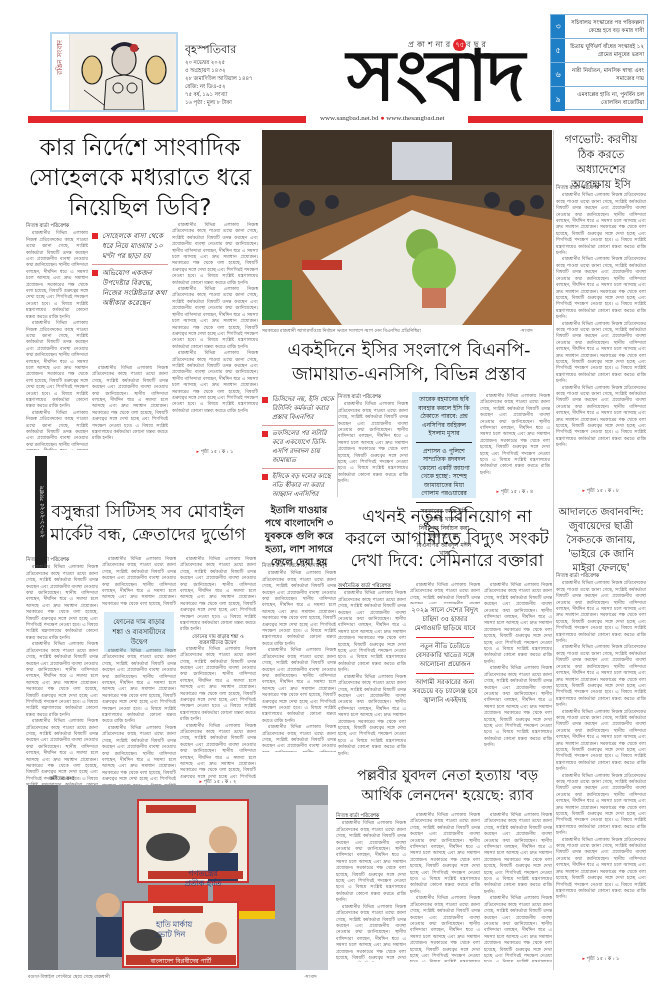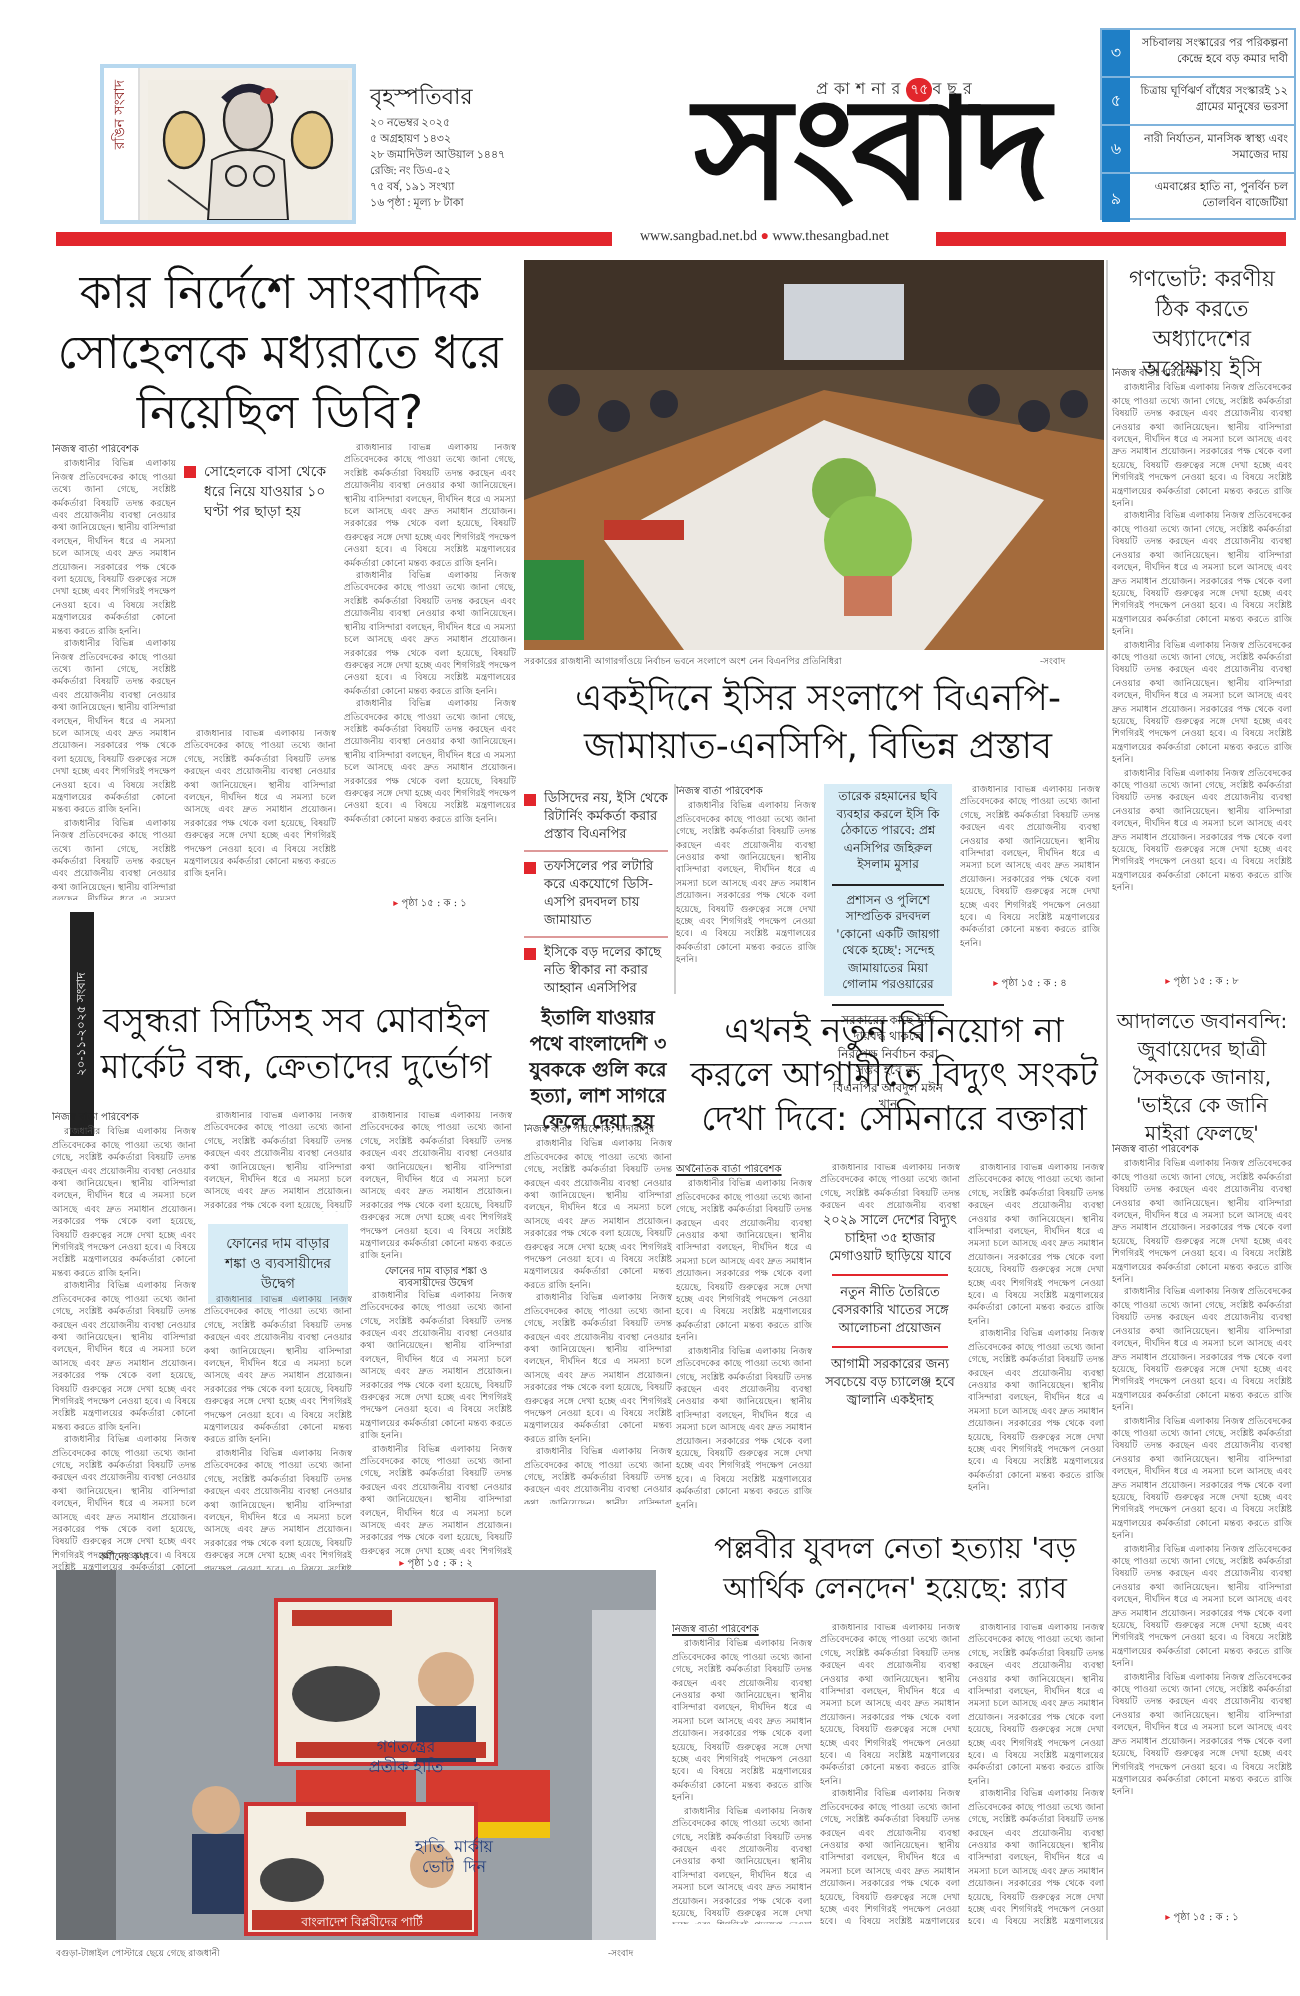--- a/index.html
+++ b/index.html
@@ -25,21 +25,21 @@
   .redbar { height: 7px; background: #e2262c; }
   .url-line { left: 320px; top: 114px; font-size: 7px; color: #333; font-family: "Liberation Serif", serif; }
   .url-line .dot { color: #e2262c; }
 
   
   .h-main { font-family: "DejaVu Sans", sans-serif; color: #111; text-align: center; }
   .col-text { font-size: 4.5px; line-height: 6.4px; color: #555; text-align: justify; overflow: hidden; }
   .col-text p { text-indent: 6px; }
   .byline { font-size: 5px; color: #222; margin-bottom: 2px; }
   .bullet-list { font-size: 7px; line-height: 10px; color: #222; }
-  .bullet-item { display: flex; gap: 4px; padding: 3px 0; border-bottom: 1px solid #d99; }
+  .bullet-item { display: flex; gap: 4px; padding: 3px 0; border-bottom: 1px solid #d99; font-style: italic; }
   .bullet-item:last-child { border-bottom: none; }
   .bullet-sq { width: 6px; height: 6px; background: #e2262c; margin-top: 2px; flex: 0 0 6px; }
   .callout-blue { background: #d7ecf6; font-size: 6px; line-height: 8.5px; text-align: center; color: #222; padding: 3px 4px; }
   .callout-blue .sep { border-top: 1px solid #222; margin: 4px 0; }
   .callout-plain { font-size: 6.5px; line-height: 9px; text-align: center; color: #222; }
   .callout-plain .sep { border-top: 1px solid #e2262c; margin: 4px 6px; }
   .jump { font-size: 5px; color: #333; text-align: center; }
   .jump .tri { color: #e2262c; }
   .photo { background: #6a5b4c; overflow: hidden; }
   .caption { font-size: 4.5px; color: #555; }
@@ -116,20 +116,24 @@
   <div class="byline">নিজস্ব বার্তা পরিবেশক</div>
   <p>রাজধানীর বিভিন্ন এলাকায় নিজস্ব প্রতিবেদকের কাছে পাওয়া তথ্যে জানা গেছে, সংশ্লিষ্ট কর্মকর্তারা বিষয়টি তদন্ত করছেন এবং প্রয়োজনীয় ব্যবস্থা নেওয়ার কথা জানিয়েছেন। স্থানীয় বাসিন্দারা বলছেন, দীর্ঘদিন ধরে এ সমস্যা চলে আসছে এবং দ্রুত সমাধান প্রয়োজন। সরকারের পক্ষ থেকে বলা হয়েছে, বিষয়টি গুরুত্বের সঙ্গে দেখা হচ্ছে এবং শিগগিরই পদক্ষেপ নেওয়া হবে। এ বিষয়ে সংশ্লিষ্ট মন্ত্রণালয়ের কর্মকর্তারা কোনো মন্তব্য করতে রাজি হননি।</p>
   <p>রাজধানীর বিভিন্ন এলাকায় নিজস্ব প্রতিবেদকের কাছে পাওয়া তথ্যে জানা গেছে, সংশ্লিষ্ট কর্মকর্তারা বিষয়টি তদন্ত করছেন এবং প্রয়োজনীয় ব্যবস্থা নেওয়ার কথা জানিয়েছেন। স্থানীয় বাসিন্দারা বলছেন, দীর্ঘদিন ধরে এ সমস্যা চলে আসছে এবং দ্রুত সমাধান প্রয়োজন। সরকারের পক্ষ থেকে বলা হয়েছে, বিষয়টি গুরুত্বের সঙ্গে দেখা হচ্ছে এবং শিগগিরই পদক্ষেপ নেওয়া হবে। এ বিষয়ে সংশ্লিষ্ট মন্ত্রণালয়ের কর্মকর্তারা কোনো মন্তব্য করতে রাজি হননি।</p>
   <p>রাজধানীর বিভিন্ন এলাকায় নিজস্ব প্রতিবেদকের কাছে পাওয়া তথ্যে জানা গেছে, সংশ্লিষ্ট কর্মকর্তারা বিষয়টি তদন্ত করছেন এবং প্রয়োজনীয় ব্যবস্থা নেওয়ার কথা জানিয়েছেন। স্থানীয় বাসিন্দারা বলছেন, দীর্ঘদিন ধরে এ সমস্যা চলে আসছে এবং দ্রুত সমাধান প্রয়োজন। সরকারের পক্ষ থেকে বলা হয়েছে, বিষয়টি গুরুত্বের সঙ্গে দেখা হচ্ছে এবং শিগগিরই পদক্ষেপ নেওয়া হবে। এ বিষয়ে সংশ্লিষ্ট মন্ত্রণালয়ের কর্মকর্তারা কোনো মন্তব্য করতে রাজি হননি।</p>
 </div>
 
 <div class="abs bullet-list" style="left:92px; top:228px; width:76px;">
   <div class="bullet-item">
       <span class="bullet-sq"></span>
       <span>সোহেলকে বাসা থেকে ধরে নিয়ে যাওয়ার ১০ ঘণ্টা পর ছাড়া হয়</span>
+    </div>
+  <div class="bullet-item">
+      <span class="bullet-sq"></span>
+      <span>অভিযোগ একজন উপদেষ্টার বিরুদ্ধে, নিজের সংশ্লিষ্টতার কথা অস্বীকার করেছেন</span>
     </div>
 </div>
 <div class="abs col-text" style="left:92px; top:365px; width:76px; height:88px;">
   <p>রাজধানীর বিভিন্ন এলাকায় নিজস্ব প্রতিবেদকের কাছে পাওয়া তথ্যে জানা গেছে, সংশ্লিষ্ট কর্মকর্তারা বিষয়টি তদন্ত করছেন এবং প্রয়োজনীয় ব্যবস্থা নেওয়ার কথা জানিয়েছেন। স্থানীয় বাসিন্দারা বলছেন, দীর্ঘদিন ধরে এ সমস্যা চলে আসছে এবং দ্রুত সমাধান প্রয়োজন। সরকারের পক্ষ থেকে বলা হয়েছে, বিষয়টি গুরুত্বের সঙ্গে দেখা হচ্ছে এবং শিগগিরই পদক্ষেপ নেওয়া হবে। এ বিষয়ে সংশ্লিষ্ট মন্ত্রণালয়ের কর্মকর্তারা কোনো মন্তব্য করতে রাজি হননি।</p>
 </div>
 
 <div class="abs col-text" style="left:172px; top:222px; width:86px; height:225px;">
   <p>রাজধানীর বিভিন্ন এলাকায় নিজস্ব প্রতিবেদকের কাছে পাওয়া তথ্যে জানা গেছে, সংশ্লিষ্ট কর্মকর্তারা বিষয়টি তদন্ত করছেন এবং প্রয়োজনীয় ব্যবস্থা নেওয়ার কথা জানিয়েছেন। স্থানীয় বাসিন্দারা বলছেন, দীর্ঘদিন ধরে এ সমস্যা চলে আসছে এবং দ্রুত সমাধান প্রয়োজন। সরকারের পক্ষ থেকে বলা হয়েছে, বিষয়টি গুরুত্বের সঙ্গে দেখা হচ্ছে এবং শিগগিরই পদক্ষেপ নেওয়া হবে। এ বিষয়ে সংশ্লিষ্ট মন্ত্রণালয়ের কর্মকর্তারা কোনো মন্তব্য করতে রাজি হননি।</p>
   <p>রাজধানীর বিভিন্ন এলাকায় নিজস্ব প্রতিবেদকের কাছে পাওয়া তথ্যে জানা গেছে, সংশ্লিষ্ট কর্মকর্তারা বিষয়টি তদন্ত করছেন এবং প্রয়োজনীয় ব্যবস্থা নেওয়ার কথা জানিয়েছেন। স্থানীয় বাসিন্দারা বলছেন, দীর্ঘদিন ধরে এ সমস্যা চলে আসছে এবং দ্রুত সমাধান প্রয়োজন। সরকারের পক্ষ থেকে বলা হয়েছে, বিষয়টি গুরুত্বের সঙ্গে দেখা হচ্ছে এবং শিগগিরই পদক্ষেপ নেওয়া হবে। এ বিষয়ে সংশ্লিষ্ট মন্ত্রণালয়ের কর্মকর্তারা কোনো মন্তব্য করতে রাজি হননি।</p>
   <p>রাজধানীর বিভিন্ন এলাকায় নিজস্ব প্রতিবেদকের কাছে পাওয়া তথ্যে জানা গেছে, সংশ্লিষ্ট কর্মকর্তারা বিষয়টি তদন্ত করছেন এবং প্রয়োজনীয় ব্যবস্থা নেওয়ার কথা জানিয়েছেন। স্থানীয় বাসিন্দারা বলছেন, দীর্ঘদিন ধরে এ সমস্যা চলে আসছে এবং দ্রুত সমাধান প্রয়োজন। সরকারের পক্ষ থেকে বলা হয়েছে, বিষয়টি গুরুত্বের সঙ্গে দেখা হচ্ছে এবং শিগগিরই পদক্ষেপ নেওয়া হবে। এ বিষয়ে সংশ্লিষ্ট মন্ত্রণালয়ের কর্মকর্তারা কোনো মন্তব্য করতে রাজি হননি।</p>
@@ -307,20 +311,20 @@
     <rect x="185" y="126" width="62" height="8" fill="#f1c40f"></rect>
     <rect x="95" y="117" width="115" height="65" fill="#f5efe3" stroke="#c33" stroke-width="2"></rect>
     <rect x="125" y="121" width="50" height="7" fill="#c0392b"></rect>
     <ellipse cx="118" cy="155" rx="16" ry="11" fill="#444"></ellipse>
     <circle cx="188" cy="148" r="11" fill="#d8b08c"></circle>
     <rect x="98" y="170" width="110" height="10" fill="#c0392b"></rect>
     <circle cx="80" cy="120" r="12" fill="#d8b08c"></circle>
     <rect x="68" y="132" width="26" height="40" fill="#2b3b5c"></rect>
   </svg>
   <div class="abs" style="left:150px; top:40px; font-size:8px; color:#1f3b7a; font-family:'DejaVu Sans',sans-serif; text-align:center; width:50px; line-height:10px;margin-top:44px;">গণতন্ত্রের প্রতীক হাতি</div>
-  <div class="abs" style="left:128px; top:135px; font-size:8px; color:#1f3b7a; font-family:Liberation Mono, monospace; text-align:center; width:50px; line-height:10px;margin-left:46px;">হাতি মার্কায় ভোট দিন</div>
+  <div class="abs" style="left:128px; top:135px; font-size:8px; color:#1f3b7a; font-family:Liberation Serif, serif; text-align:left; width:50px; line-height:10px;">হাতি মার্কায় ভোট দিন</div>
   <div class="abs" style="left:100px; top:171px; font-size:6px; color:#fff; text-align:center; width:106px;">বাংলাদেশ বিপ্লবীদের পার্টি</div>
 </div>
 <div class="abs caption" style="left:28px; top:974px; width:200px;">বগুড়া-টাঙ্গাইল পোস্টারে ছেয়ে গেছে রাজধানী</div>
 <div class="abs caption" style="left:304px; top:974px;">-সংবাদ</div>
 
 <div class="abs rule-v" style="left:553px; top:130px; height:840px;"></div>
 <div class="abs rule-v" style="left:337px; top:392px; height:105px;"></div>
 
 </body></html>

